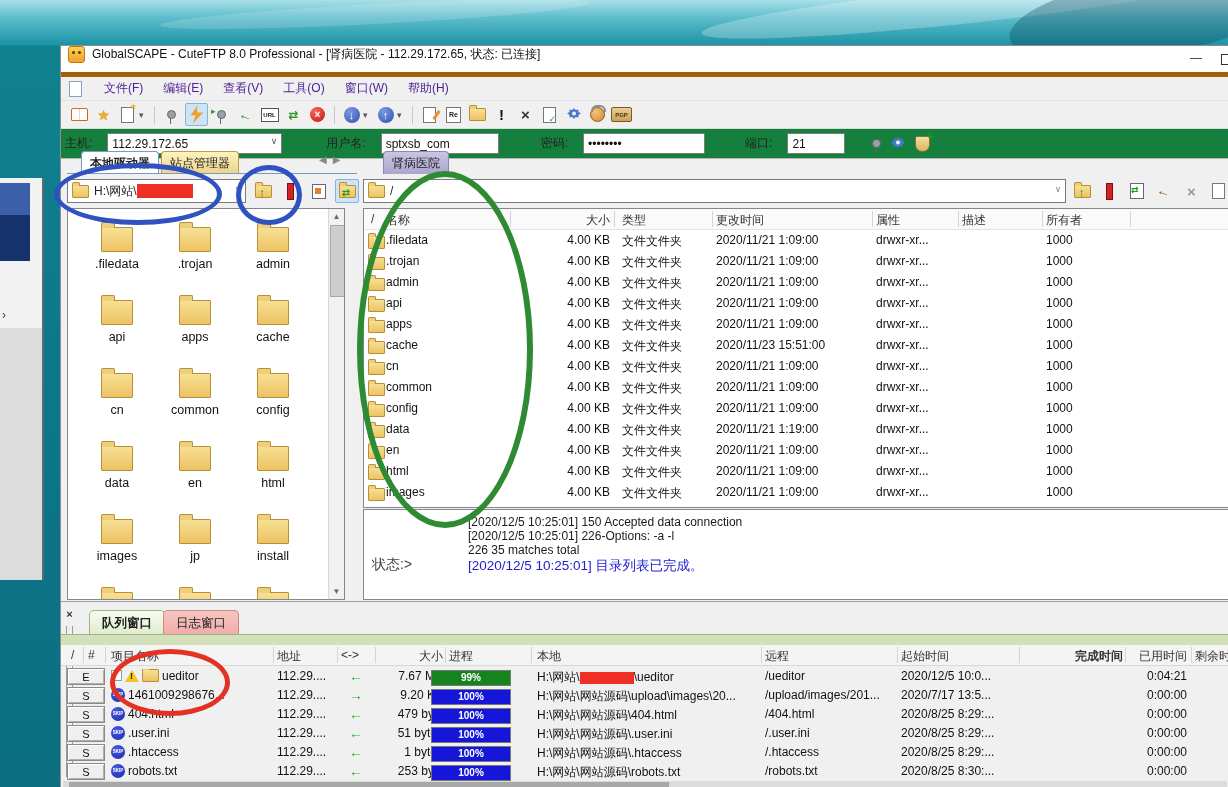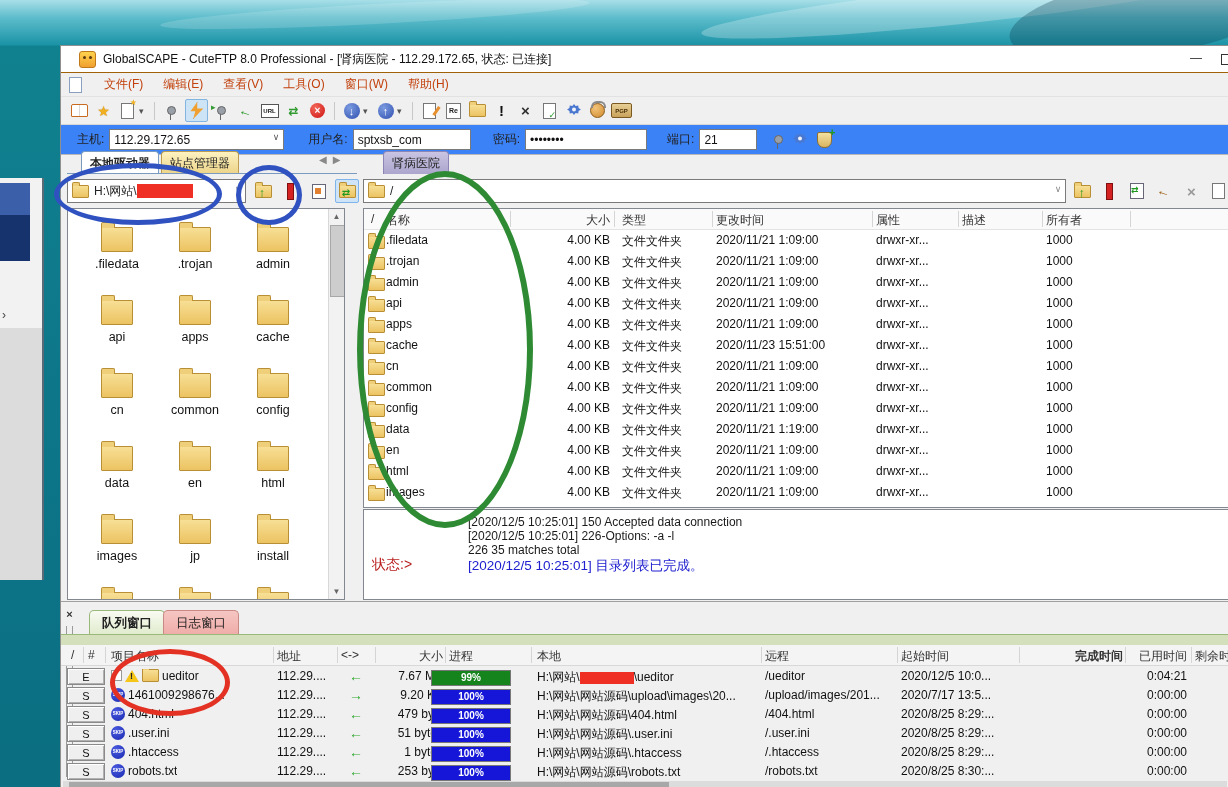--- a/index.html
+++ b/index.html
@@ -17,32 +17,32 @@
   .bg-win{position:absolute;left:0;top:178px;width:42px;height:402px;background:#f2f2f2;border-right:2px solid #5a6b78;}
   .bgw-b1{position:absolute;left:0;top:5px;width:30px;height:32px;background:#3b5fa8;}
   .bgw-b2{position:absolute;left:0;top:37px;width:30px;height:46px;background:#17336e;}
   .bgw-arrow{position:absolute;left:2px;top:130px;color:#444;font-size:12px;}
   .bgw-arrow::before{content:"\203A";}
   .bgw-gray{position:absolute;left:0;top:150px;width:100%;height:252px;background:#dcdcdc;}
 
   
   #window{position:absolute;left:60px;top:45px;width:1168px;height:742px;background:#f0f0f0;
           border:1px solid #8f8f8f;overflow:hidden;}
-  .titlebar{height:26px;background:#fff;display:flex;align-items:center;padding-left:18px;position:relative;
-            border-bottom:1px solid #a16207;}
+  .titlebar{height:26px;background:#fff;display:flex;padding-left:7px;position:relative;
+            border-bottom:5px solid #a16207;}
   .app-icon{width:15px;height:15px;background:linear-gradient(#ffd34d,#f0a030);border:1px solid #c07818;border-radius:3px;position:relative;}
   .app-icon::after{content:"";position:absolute;left:3px;top:4px;width:3px;height:3px;background:#5a3a10;border-radius:50%;box-shadow:6px 0 0 #5a3a10;}
   .title-text{margin-left:7px;font-size:12px;color:#111;white-space:nowrap;}
   .win-min{position:absolute;left:1118px;top:0;width:34px;height:26px;text-align:center;line-height:24px;color:#333;}
   .win-min::before{content:"\2014";}
   .win-max{position:absolute;left:1160px;top:8px;width:10px;height:9px;border:1px solid #333;}
 
   .menubar{height:23px;display:flex;align-items:center;background:#f0f0f0;border-bottom:1px solid #e2e2e2;padding-left:8px;}
   .menu-doc{width:11px;height:14px;background:#fff;border:1px solid #8aa0c0;margin-right:12px;}
-  .menu-item{padding:0 10px;color:#c2410c;}
+  .menu-item{padding:0 10px;color:#4c1d95;}
 
   .toolbar{height:27px;display:flex;align-items:center;background:#f0f0f0;border-bottom:1px solid #d8d8d8;padding-left:8px;gap:3px;}
   .tbtn{width:21px;height:21px;display:flex;align-items:center;justify-content:center;font-size:13px;position:relative;}
   .tbtn.hl{background:#cde4f7;border:1px solid #84b4e0;border-radius:2px;}
   .tsep{width:1px;height:18px;background:#c8c8c8;margin:0 3px;}
   .tdrop{width:9px;color:#555;font-size:9px;margin-left:-2px;}
   .tdrop::before{content:"\25BE";}
   .ic-book{width:15px;height:11px;background:linear-gradient(90deg,#fff 46%,#d8d8d8 50%,#fff 54%);border:1px solid #c86a20;border-radius:2px 2px 1px 1px;}
   .ic-star{color:#f0b020;font-size:14px;text-shadow:0 0 1px #b07010;}
   .ic-star::before{content:"\2605";}
@@ -73,21 +73,21 @@
   .ic-head{width:13px;height:13px;border-radius:50%;background:radial-gradient(circle at 35% 30%,#f3c47a,#d08a30);border:1px solid #8a5a18;position:relative;}
   .ic-head::before{content:"";position:absolute;left:0;top:-3px;width:11px;height:5px;border:2px solid #8a8a8a;border-bottom:none;border-radius:6px 6px 0 0;}
   .ic-pgp{width:19px;height:13px;background:linear-gradient(#e8cf96,#c9a35c);border:1px solid #7a5a20;border-radius:2px;font-size:6px;font-weight:bold;color:#4a3208;display:flex;align-items:center;justify-content:center;}
   .ic-re{width:13px;height:14px;background:#fff;border:1px solid #777;font-size:7px;font-weight:bold;color:#222;display:flex;align-items:center;justify-content:center;}
   .ic-pencil{width:11px;height:14px;background:#fff;border:1px solid #777;position:relative;}
   .ic-pencil::after{content:"";position:absolute;right:-3px;top:2px;width:3px;height:10px;background:#e89030;transform:rotate(35deg);}
   .gear-svg{width:16px;height:16px;}
   .ic-shield{width:13px;height:14px;background:linear-gradient(#f3e0a0,#d9b560);border:1px solid #907030;border-radius:2px 2px 7px 7px;position:relative;}
   .ic-shield::after{content:"+";position:absolute;right:-4px;top:-7px;color:#1f9a1f;font-weight:bold;font-size:11px;}
 
-  .connbar{height:29px;display:flex;align-items:center;background:#3b82f6;border-bottom:1px solid #b8b8b8;padding-left:16px;gap:5px;}
+  .connbar{height:29px;display:flex;align-items:center;background:#15803d;border-bottom:1px solid #b8b8b8;padding-left:4px;gap:15px;}
   .cb-label{color:#222;}
   .cb-input{height:19px;border:1px solid #7a7a7a;background:#fff;font-family:inherit;font-size:12px;padding:0 4px;color:#111;}
   .combo-wrap{position:relative;display:inline-block;}
   .combo-wrap::after{content:"\2228";position:absolute;right:5px;top:3px;font-size:9px;color:#555;}
   .cb-icons{display:flex;align-items:center;gap:9px;margin-left:12px;}
   .tab{position:absolute;height:22px;display:flex;align-items:center;justify-content:flex-end;
        border:1px solid #9a9a9a;border-bottom:none;border-radius:4px 4px 0 0;font-size:12px;padding:0 8px;}
   .tab-local{left:20px;top:105px;background:#fff;border-color:#7a9ac0;font-weight:bold;}
   .tab-sites{left:100px;top:105px;background:linear-gradient(#fdf2c0,#ecd388);border-color:#bb9c50;}
   .tab-remote{left:322px;top:105px;background:linear-gradient(#c9c4e2,#aca5cd);border-color:#8d86b5;}
@@ -133,21 +133,21 @@
   .hc-root{left:7px;} .hc-name{left:22px;}
   .hc-size{left:150px;width:96px;text-align:right;}
   .hc-type{left:258px;} .hc-mod{left:352px;} .hc-attr{left:512px;} .hc-desc{left:598px;} .hc-owner{left:682px;}
   .rrow{position:relative;height:21px;}
   .rc{position:absolute;top:3px;white-space:nowrap;color:#111;}
   .rc-icon{position:absolute;left:4px;top:6px;}
   .rc-name{left:22px;} .rc-size{left:150px;width:96px;text-align:right;}
   .rc-type{left:258px;} .rc-mod{left:352px;} .rc-attr{left:512px;} .rc-owner{left:682px;}
 
   .logpanel{position:absolute;left:302px;top:463px;width:866px;height:89px;background:#fff;border:1px solid #828790;}
-  .log-status{position:absolute;left:8px;top:46px;color:#b91c1c;font-size:14px;}
+  .log-status{position:absolute;left:8px;top:46px;color:#404040;font-size:14px;}
   .log-lines{position:absolute;left:104px;top:5px;}
   .log-line{height:14px;line-height:14px;color:#1a1a1a;white-space:nowrap;}
   .log-line.blue{color:#2020d0;font-size:13.5px;height:18px;line-height:18px;}
 
   
   .queue{position:absolute;left:0;top:555px;width:1168px;height:187px;background:#f0f0f0;border-top:1px solid #a0a0a0;}
   .q-close{position:absolute;left:2px;top:5px;width:13px;height:13px;font-size:11px;font-weight:bold;color:#333;display:flex;align-items:center;justify-content:center;}
   .q-close::before{content:"\00D7";}
   .q-grip{position:absolute;left:5px;top:24px;bottom:12px;width:5px;border-left:1px solid #9a9a9a;border-right:1px solid #9a9a9a;}
   .qtab{position:absolute;top:8px;height:24px;display:flex;align-items:center;justify-content:center;

